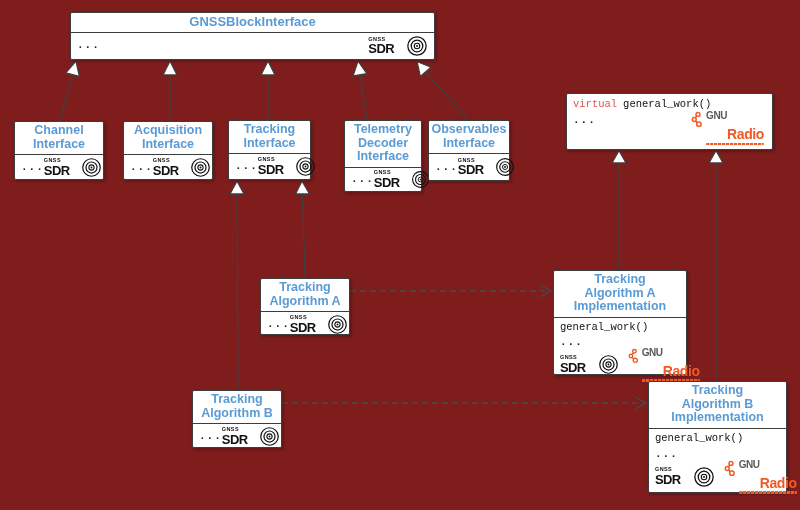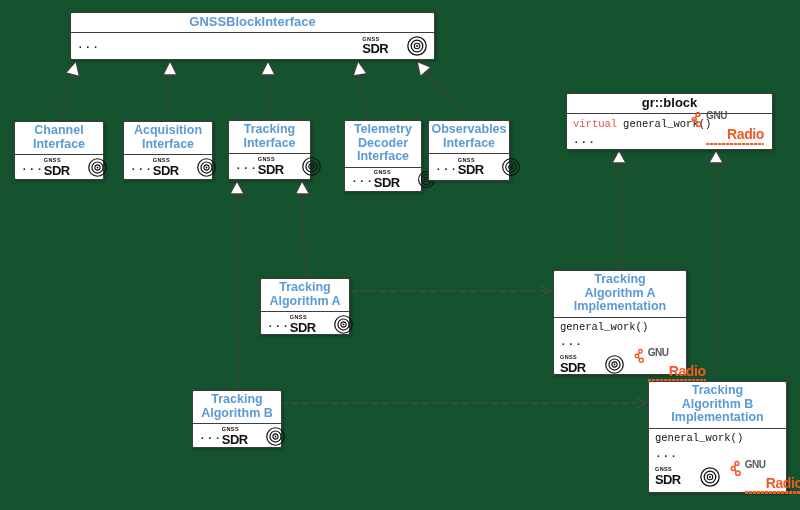--- a/index.html
+++ b/index.html
@@ -4,21 +4,21 @@
 <style>
   :root{
     --title-blue:#5b9bd5;
     --border-dark:#3d3d3d;
     --virtual-red:#e0564a;
     --gnuradio-orange:#f15a24;
     --gnuradio-gray:#58595b;
   }
   html,body{margin:0;padding:0;background:#fff;}
   .stage{
-    position:relative;width:800px;height:510px;background:#14532d;
+    position:relative;width:800px;height:510px;background:#7f1d1d;
     font-family:"Liberation Sans",sans-serif;overflow:hidden;
   }
   svg.connectors{position:absolute;left:0;top:0;z-index:1;}
   .box{
     position:absolute;z-index:2;background:#fff;box-sizing:border-box;
     border:1.5px solid var(--border-dark);border-radius:2px;
     box-shadow:1.5px 1.5px 3px rgba(0,0,0,0.22);
     display:flex;flex-direction:column;
   }
   .box-title{
@@ -34,21 +34,21 @@
     font-family:"Liberation Mono","DejaVu Sans Mono",monospace;
     font-weight:bold;font-size:11px;letter-spacing:1px;color:#222;line-height:1;
   }
   .code{
     font-family:"Liberation Mono","DejaVu Sans Mono",monospace;
     font-size:10.5px;color:#111;line-height:15px;white-space:nowrap;
   }
   .kw{color:var(--virtual-red);}
   .code .rest{margin-left:6px;}
   
-  .sdrlogo{display:inline-flex;align-items:center;gap:18px;flex:none;}
+  .sdrlogo{display:inline-flex;align-items:center;gap:12px;flex:none;}
   .sdr-text{display:flex;flex-direction:column;align-items:flex-start;line-height:1;}
   .sdr-top{font-size:5.5px;font-weight:bold;letter-spacing:.4px;color:#111;}
   .sdr-main{font-size:13px;font-weight:bold;letter-spacing:-.6px;color:#111;}
   .sdr-icon{flex:none;}
   
   .gnulogo{display:inline-flex;align-items:flex-start;gap:2px;flex:none;}
   .gnu-textcol{display:flex;flex-direction:column;line-height:1;}
   .gnu-row{display:flex;line-height:1;}
   .gnu{color:var(--gnuradio-gray);font-weight:bold;font-size:10px;letter-spacing:-.4px;}
   .radio{color:var(--gnuradio-orange);font-weight:bold;font-size:14px;letter-spacing:-.4px;margin-top:16px;}
@@ -227,21 +227,20 @@
           <circle cx="12" cy="12" r="6.3" fill="none" stroke="#111" stroke-width="1.4"></circle>
           <circle cx="12" cy="12" r="3" fill="none" stroke="#111" stroke-width="1.2"></circle>
           <circle cx="12" cy="12" r="1.1" fill="#111"></circle>
         </svg>
       </span>
     </div>
       </div>
   </div>
 
   <div class="box" style="left:566px;top:93px;width:207px;height:57px">
-    <div class="box-title single dark">gr::block</div>
     <div class="box-body grblock-body">
       <span class="code">
         <span class="kw">virtual</span><span class="rest">general_work()</span>
       </span>
       <span class="dots" style="margin-top:3px">...</span>
       <span class="gnulogo grblock-logo">
         <svg width="13" height="17" viewBox="0 0 14 18">
           <g fill="none" stroke="#f15a24" stroke-width="1.6">
             <circle cx="7.5" cy="3.5" r="2.1"></circle>
             <circle cx="3.5" cy="9" r="2.1"></circle>

